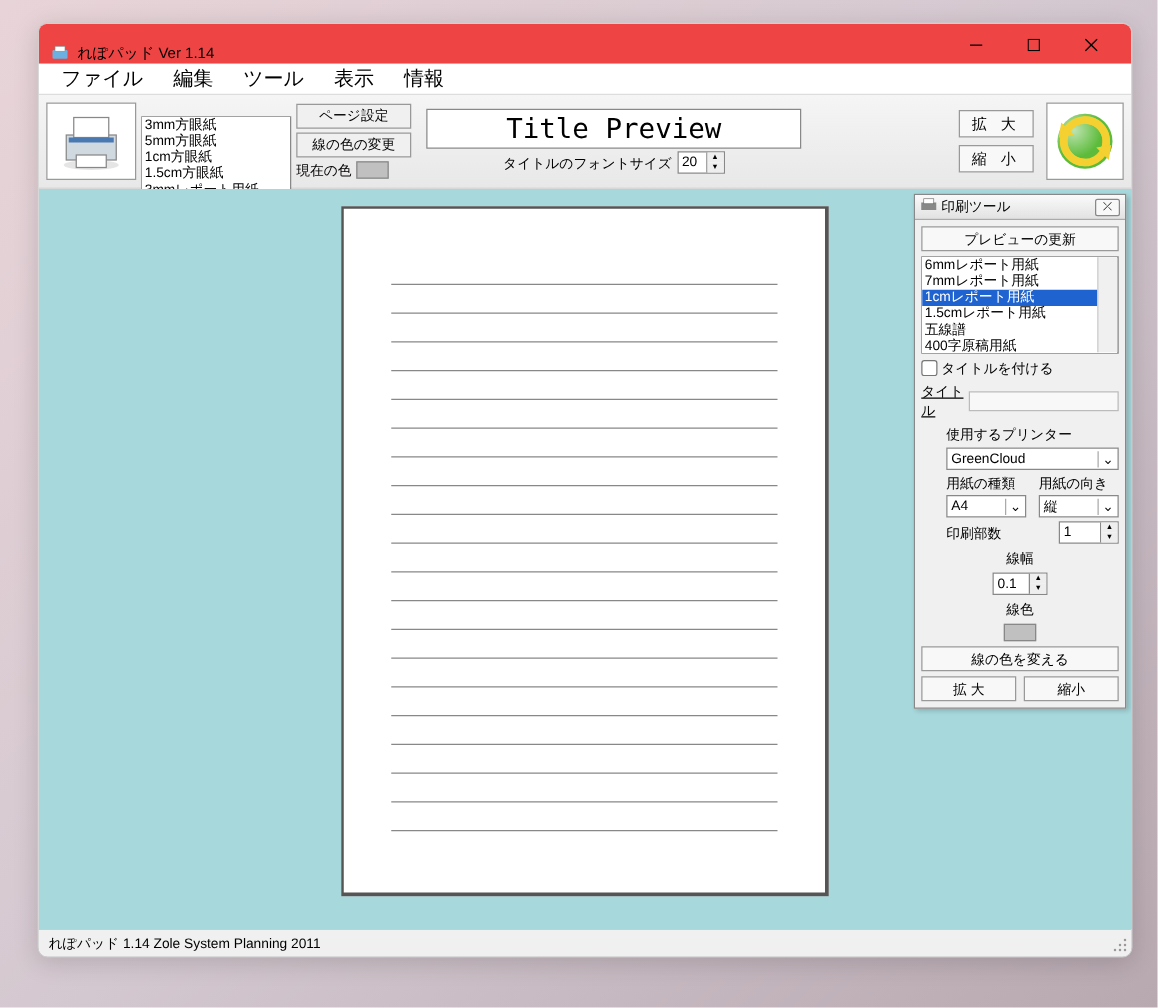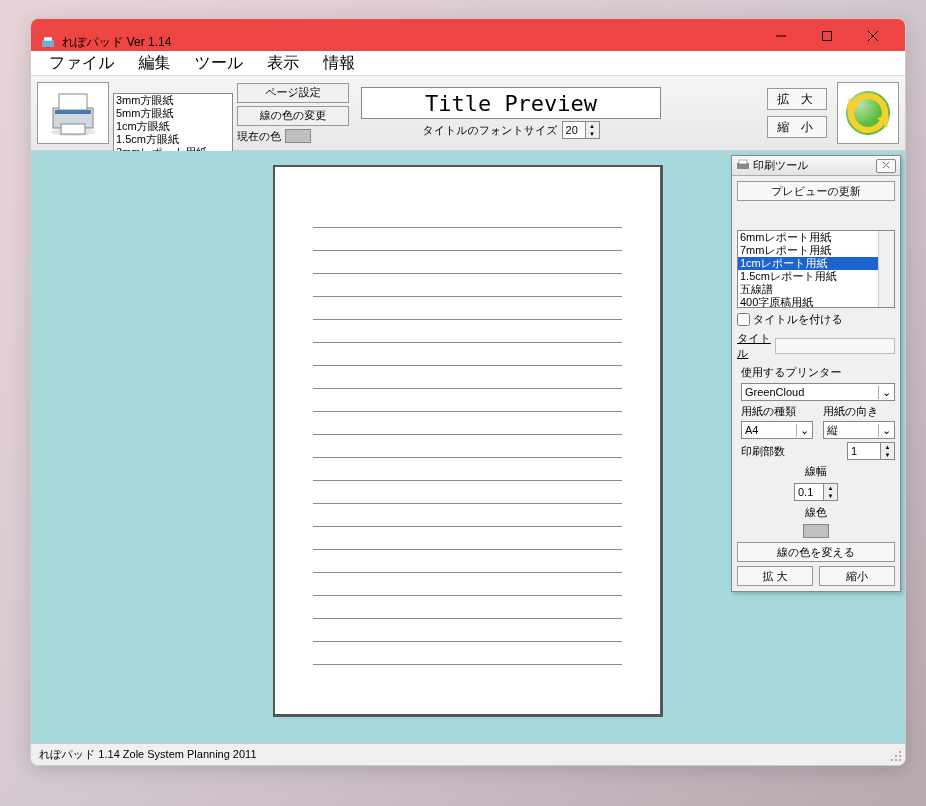--- a/index.html
+++ b/index.html
@@ -14,21 +14,21 @@
 .window-btn { width: 46px; height: 30px; display: flex; align-items: center; justify-content: center; background: none; border: none; cursor: pointer; }
 
 .menubar { height: 24px; display: flex; align-items: center; padding: 0 8px; background: #fff; gap: 4px; }
 .menu-item { padding: 3px 10px; cursor: pointer; font-size: 16px; }
 
 .toolbar { height: 76px; background: linear-gradient(#f5f5f5, #e8e8e8); border-top: 1px solid #ddd; border-bottom: 1px solid #ccc; display: flex; align-items: center; padding: 4px 6px; gap: 4px; }
 .printer-icon-box { width: 72px; height: 62px; border: 1px solid #999; background: #fff; display: flex; align-items: center; justify-content: center; }
 .paper-list { width: 120px; height: 62px; border: 1px solid #888; background: #fff; overflow-y: auto; font-size: 11px; margin-top: 21px; }
 .paper-list-item { padding: 0 2px; line-height: 13px; cursor: pointer; white-space: nowrap; }
 
-.mid-buttons { display: flex; flex-direction: column; gap: 3px; width: 112px; }
+.mid-buttons { display: flex; flex-direction: column; gap: 3px; width: 92px; }
 .small-btn { height: 20px; font-size: 11px; border: 1px solid #999; background: #f0f0f0; cursor: pointer; }
 .color-row { display: flex; align-items: center; gap: 4px; font-size: 11px; }
 .color-swatch { width: 26px; height: 14px; border: 1px solid #888; background: #c0c0c0; }
 
 .title-preview-area { display: flex; flex-direction: column; align-items: center; gap: 2px; margin-left: 8px; }
 .title-preview-box { width: 300px; height: 32px; border: 1px solid #888; background: #fff; display: flex; align-items: center; justify-content: center; }
 .title-preview-text { font-family: monospace; font-size: 22px; }
 .fontsize-row { display: flex; align-items: center; gap: 4px; font-size: 11px; }
 .spinner { width: 38px; height: 18px; border: 1px solid #888; background: #fff; display: flex; }
 .spinner-val { flex: 1; text-align: left; padding: 0 3px; line-height: 16px; }
@@ -42,28 +42,28 @@
 .content-area { flex: 1; background: #a6d8dc; display: flex; justify-content: center; padding: 14px; position: relative; overflow: hidden; }
 .page-preview { width: 390px; height: 552px; background: #fff; border: 2px solid #555; border-right-width: 3px; border-bottom-width: 3px; padding: 38px 38px 8px 38px; }
 .ruled-lines { width: 100%; height: 100%; }
 .ruled-line { border-bottom: 1px solid #888; height: 23px; }
 
 .print-tool { position: absolute; top: 4px; right: 4px; width: 170px; background: #f0f0f0; border: 1px solid #888; box-shadow: 2px 2px 4px rgba(0,0,0,0.2); }
 .pt-title { height: 20px; background: linear-gradient(#fafafa, #e2e2e2); border-bottom: 1px solid #aaa; display: flex; align-items: center; padding: 0 4px; font-size: 11px; gap: 3px; }
 .pt-close { margin-left: auto; width: 20px; height: 14px; border: 1px solid #888; border-radius: 2px; background: #f8f8f8; font-size: 9px; cursor: pointer; display: flex; align-items: center; justify-content: center; }
 .pt-body { padding: 5px; display: flex; flex-direction: column; gap: 4px; }
 .pt-wide-btn { width: 100%; height: 20px; border: 1px solid #999; background: #f8f8f8; cursor: pointer; font-size: 11px; }
-.pt-list { border: 1px solid #888; background: #fff; height: 78px; overflow-y: auto; font-size: 11px; position: relative; margin-top: 25px; }
+.pt-list { border: 1px solid #888; background: #fff; height: 78px; overflow-y: auto; font-size: 11px; position: relative; }
 .pt-list-item { padding: 0 2px; line-height: 13px; cursor: pointer; white-space: nowrap; }
 .pt-list-item.selected { background: #1e63d0; color: #fff; }
 .pt-list-scrollbar { position: absolute; right: 0; top: 0; bottom: 0; width: 16px; background: #f0f0f0; border-left: 1px solid #ccc; }
 .pt-check-row { display: flex; align-items: center; gap: 3px; font-size: 11px; }
 .pt-label-row { font-size: 11px; text-decoration: underline; }
 .pt-title-input { width: 100%; height: 16px; border: 1px solid #bbb; background: #f8f8f8; padding: 0 2px; font-size: 11px; }
-.pt-indent { margin-left: 4px; display: flex; flex-direction: column; gap: 3px; justify-content: center; }
+.pt-indent { margin-left: 20px; display: flex; flex-direction: column; gap: 3px; justify-content: center; }
 .pt-combo { width: 100%; height: 18px; border: 1px solid #888; background: #fff; display: flex; align-items: center; font-size: 11px; }
 .pt-combo-text { flex: 1; padding: 0 3px; }
 .pt-combo-arrow { width: 16px; text-align: center; border-left: 1px solid #aaa; cursor: pointer; }
 .pt-two-col { display: flex; gap: 10px; }
 .pt-col { flex: 1; display: flex; flex-direction: column; gap: 2px; }
 .pt-col-label { font-size: 11px; }
 .pt-row-label-val { display: flex; align-items: center; justify-content: space-between; font-size: 11px; }
 .pt-line-row { display: flex; align-items: center; gap: 4px; font-size: 11px; flex-direction: column; }
 .pt-linecolor-swatch { width: 26px; height: 14px; border: 1px solid #888; background: #c0c0c0; }
 .pt-bottom-btns { display: flex; gap: 6px; }

